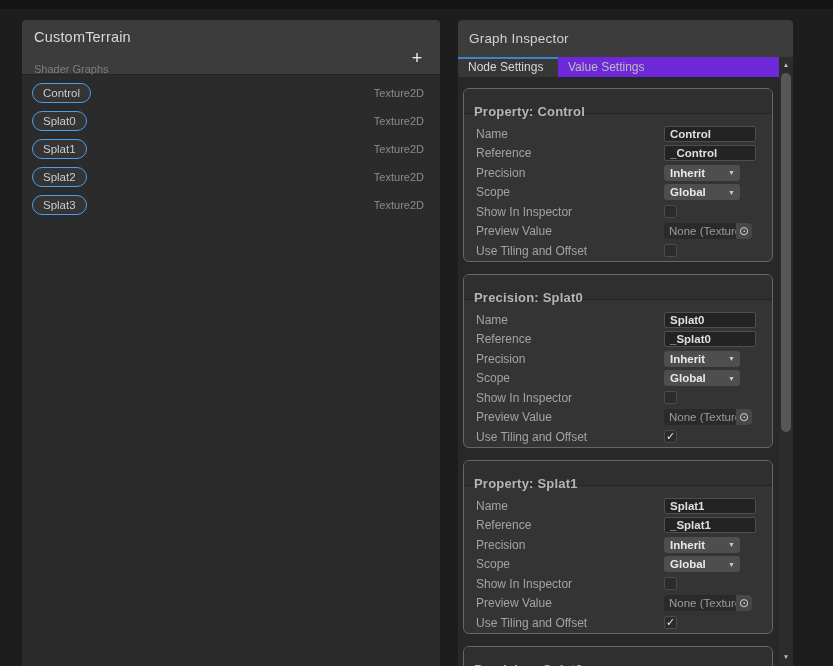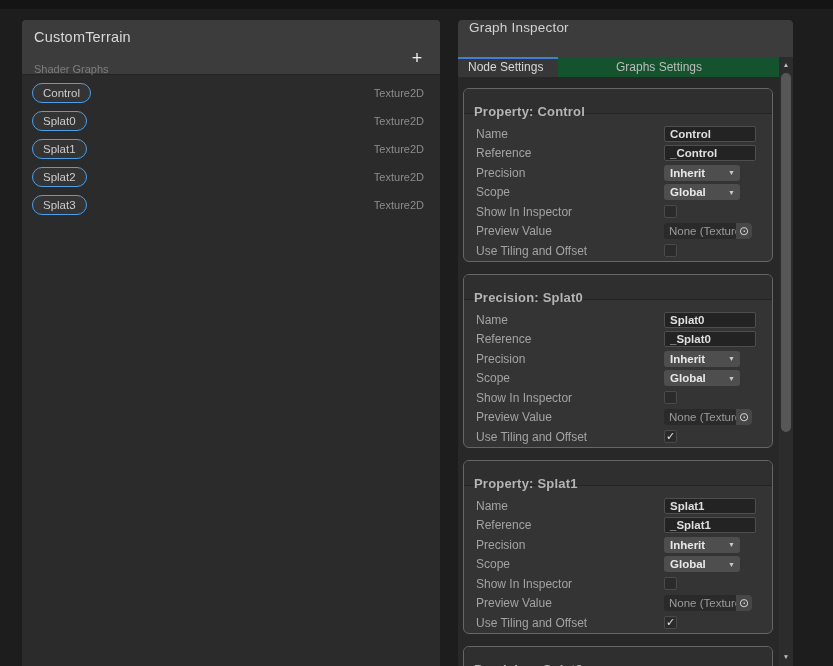--- a/index.html
+++ b/index.html
@@ -40,24 +40,24 @@
   }
   .ptype { font-size:11px; color:#8c8c8c; }
 
   
   .inspector {
     position:absolute; left:458px; top:20px; width:335px; height:646px;
     background:#282828; border-radius:4px 4px 0 0; overflow:hidden;
   }
   .gi-header {
     height:37px; background:#3c3c3c; border-radius:4px 4px 0 0;
-    display:flex; align-items:flex-start; padding-left:11px;
+    display:flex; align-items:center; padding-left:11px;
   }
   .gi-title { font-size:13.5px; color:#d2d2d2; letter-spacing:.2px; }
-  .gi-tabs { height:20px; background:#14532d; display:flex;gap:48px; }
+  .gi-tabs { height:20px; background:#6d28d9; display:flex; }
   .tab {
     position:relative; height:20px; padding:0 10px; display:flex; align-items:center;
     font-size:12px; color:#bdbdbd; cursor:pointer; min-width:100px;
   }
   .tab.checked { background:#373737; color:#d8d8d8; }
   .tab.checked::before {
     content:""; position:absolute; left:0; top:0; right:0; height:2px;
     background:var(--accent,#3e80d1);
   }
   .gi-content { position:absolute; left:0; top:57px; right:14px; bottom:0; }
@@ -173,21 +173,21 @@
 
 <div class="inspector">
   <div class="gi-header">
     <span class="gi-title">Graph Inspector</span>
   </div>
   <div class="gi-tabs">
     <div class="tab checked">
       <span>Node Settings</span>
     </div>
     <div class="tab">
-      <span>Graphs Settings</span>
+      <span>Value Settings</span>
     </div>
   </div>
 
   <div class="gi-content">
 
     <div class="section">
       <div class="sec-header">
         <span class="sec-title">Property: Control</span>
       </div>
       <div class="sec-body">

